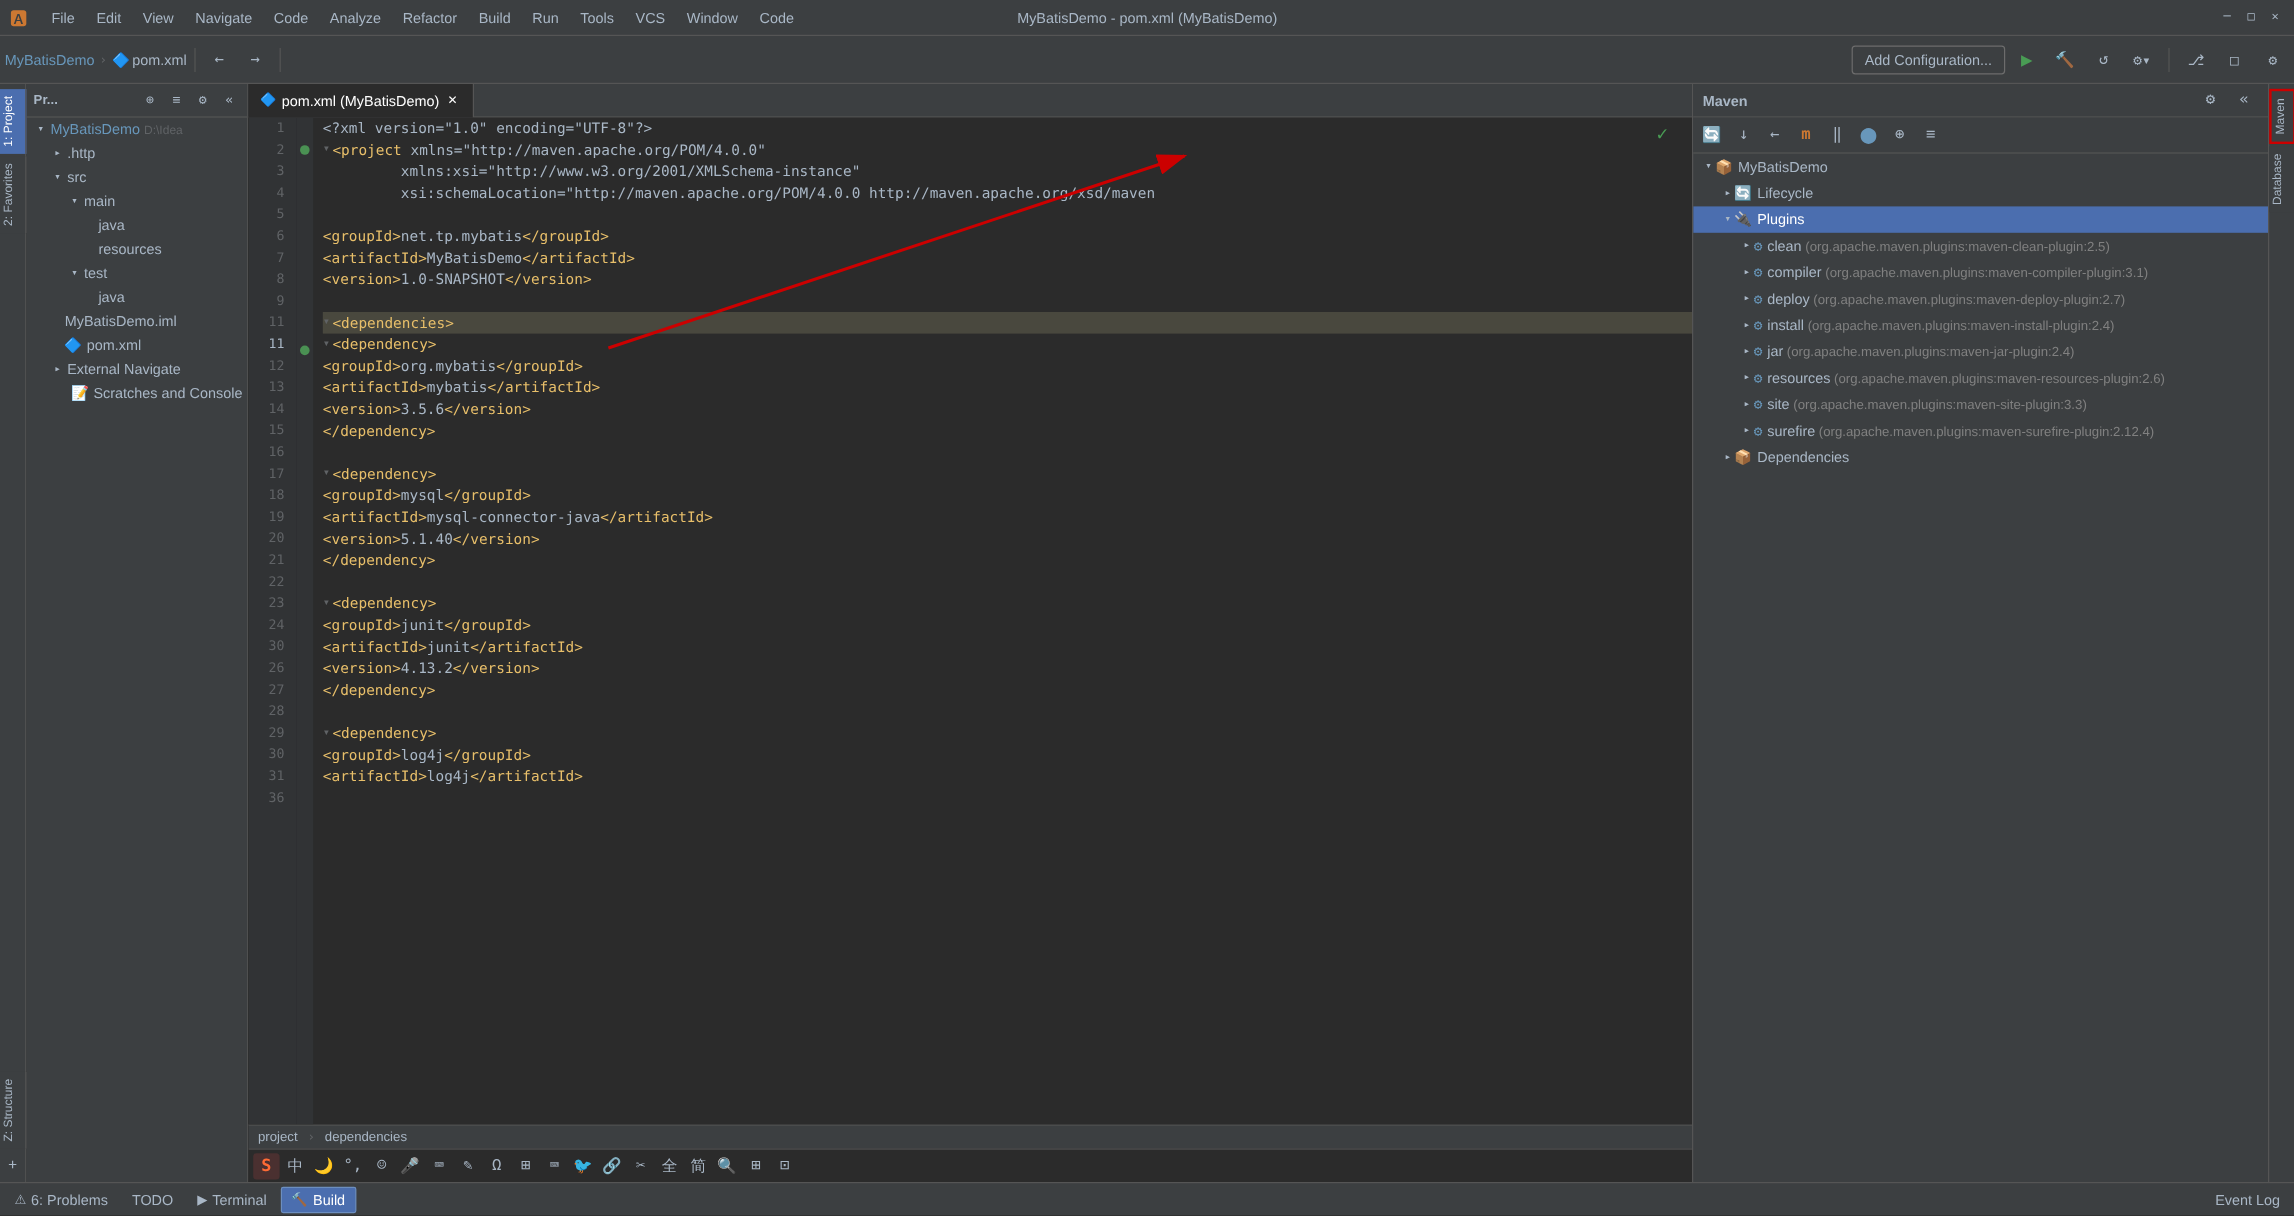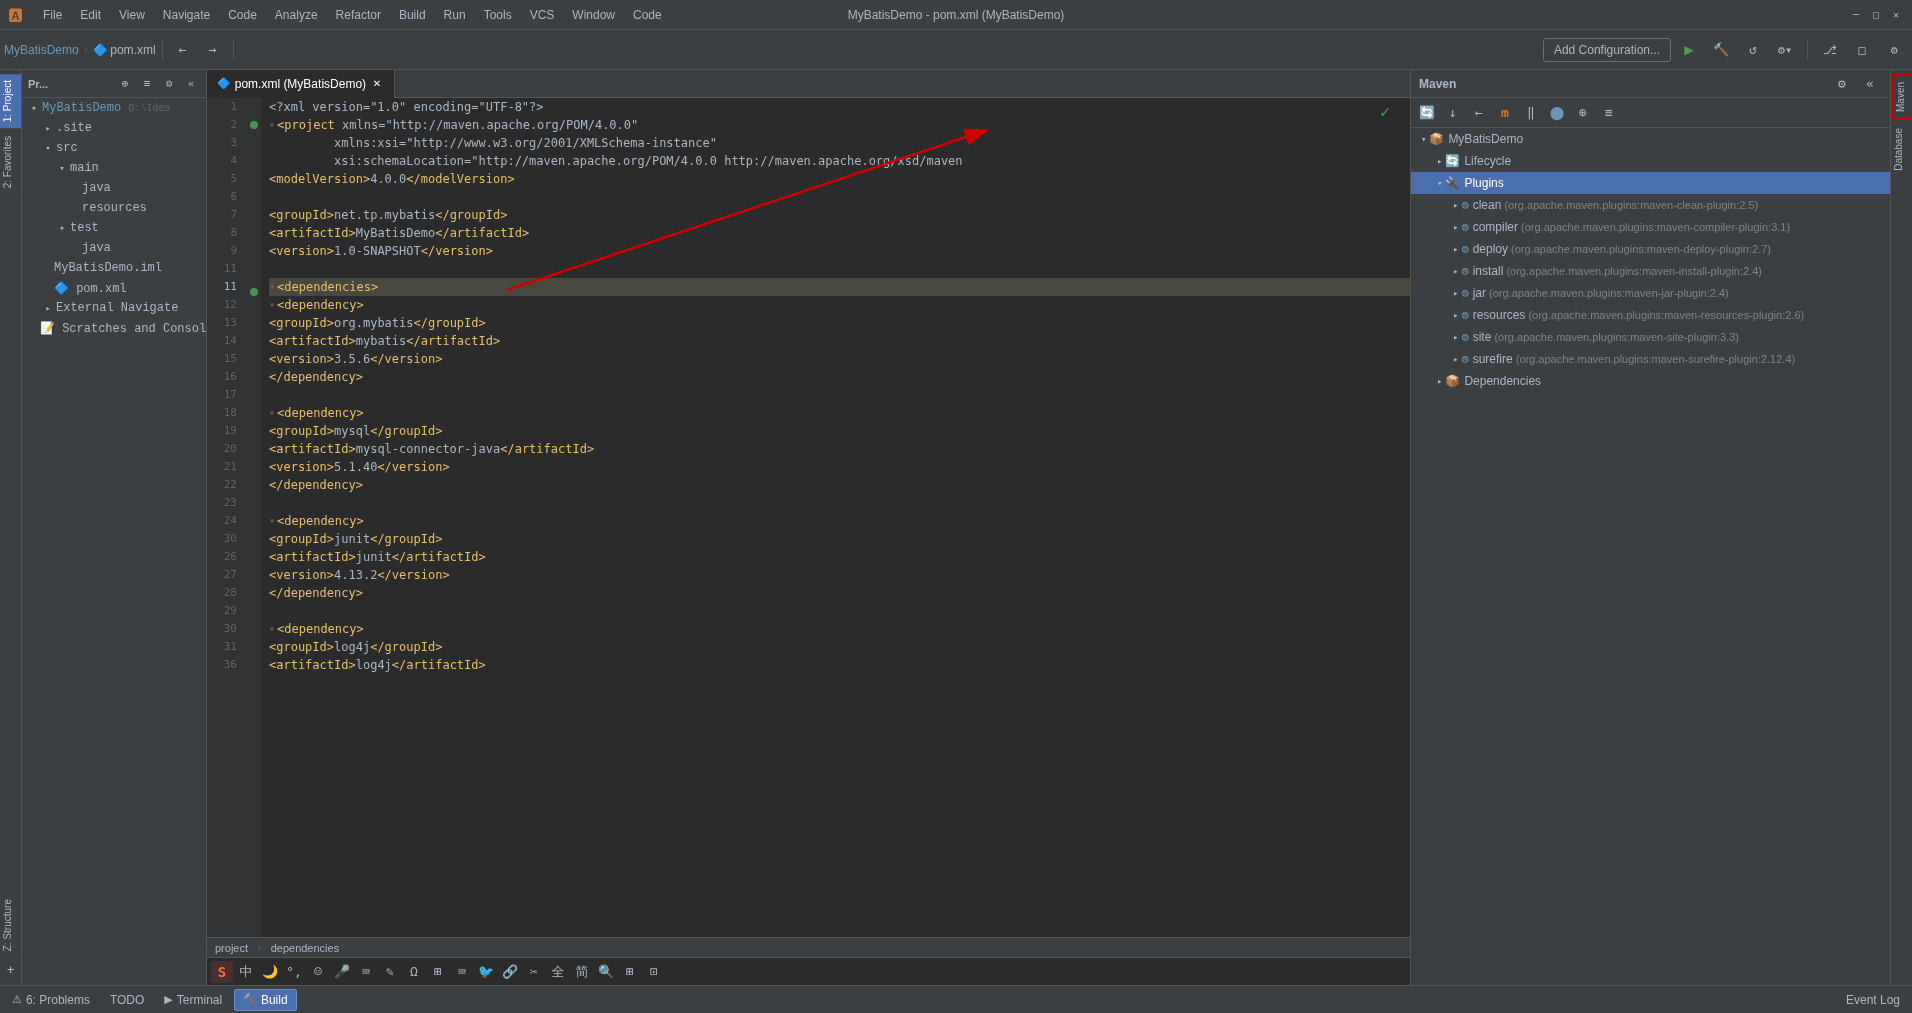--- a/index.html
+++ b/index.html
@@ -24,21 +24,21 @@
     
     .main-layout { display: flex; height: calc(1013px - 30px - 40px - 28px); }
     
     
     .sidebar { width: 185px; background: #3c3f41; border-right: 1px solid #555; display: flex; flex-direction: column; overflow: hidden; }
     .sidebar-header { height: 28px; background: #3c3f41; display: flex; align-items: center; padding: 0 6px; border-bottom: 1px solid #555; gap: 4px; }
     .sidebar-header-btn { width: 18px; height: 18px; display: flex; align-items: center; justify-content: center; cursor: pointer; color: #a9b7c6; font-size: 11px; }
     .sidebar-content { overflow-y: auto; flex: 1; }
     .tree-item { display: flex; align-items: center; padding: 2px 4px; cursor: pointer; min-height: 20px; }
     .tree-arrow { width: 12px; height: 12px; display: inline-flex; align-items: center; justify-content: center; font-size: 10px; color: #a9b7c6; }
-    .tree-label { font-size: 12px; font-family: Liberation Mono, monospace; color: #a9b7c6; white-space: nowrap; }
+    .tree-label { font-size: 12px; font-family: Liberation Sans, sans-serif; color: #a9b7c6; white-space: nowrap; }
     
     
     .editor-area { flex: 1; display: flex; flex-direction: column; background: #2b2b2b; overflow: hidden; }
     .tab-bar { height: 28px; background: #3c3f41; display: flex; align-items: center; border-bottom: 1px solid #555; }
     .tab { display: flex; align-items: center; padding: 0 10px; height: 28px; cursor: pointer; font-size: 12px; font-family: Arial, sans-serif; color: #a9b7c6; border-right: 1px solid #555; gap: 4px; }
     .tab.active { background: #2b2b2b; color: #ffffff; }
     .tab-close { width: 14px; height: 14px; display: flex; align-items: center; justify-content: center; font-size: 10px; cursor: pointer; }
     
     
     .code-editor { flex: 1; overflow: auto; display: flex; background: #2b2b2b; position: relative; }
@@ -159,21 +159,21 @@
     </div>
     <div class="sidebar-content" id="sidebar-tree">
         <div class="tree-item">
           <span style="width: 2px; display: inline-block;"></span>
           <span class="tree-arrow" style="font-size: 9px; margin-right: 2px;">▾</span>
           <span class="tree-label"><span style="color:#6897bb;">MyBatisDemo</span> <span style="color:#606366; font-size:10px;">D:\Idea</span></span>
         </div>
         <div class="tree-item">
           <span style="width: 16px; display: inline-block;"></span>
           <span class="tree-arrow" style="font-size: 9px; margin-right: 2px;">▸</span>
-          <span class="tree-label">.site</span>
+          <span class="tree-label">.http</span>
         </div>
         <div class="tree-item">
           <span style="width: 16px; display: inline-block;"></span>
           <span class="tree-arrow" style="font-size: 9px; margin-right: 2px;">▾</span>
           <span class="tree-label">src</span>
         </div>
         <div class="tree-item">
           <span style="width: 30px; display: inline-block;"></span>
           <span class="tree-arrow" style="font-size: 9px; margin-right: 2px;">▾</span>
           <span class="tree-label">main</span>
@@ -305,21 +305,20 @@
           <div style="height: 18px;"></div>
           <div style="height: 18px;"></div>
           <div style="height: 18px;"></div>
         </div>
 
       <div class="code-content" id="code-content">
           <div class="code-line"><span style="color:#a9b7c6">&lt;?xml version="1.0" encoding="UTF-8"?&gt;</span></div>
           <div class="code-line"><span class="fold-marker">▾</span><span style="color:#e8bf6a">&lt;project</span> xmlns="http://maven.apache.org/POM/4.0.0"</div>
           <div class="code-line">         xmlns:xsi="http://www.w3.org/2001/XMLSchema-instance"</div>
           <div class="code-line">         xsi:schemaLocation="http://maven.apache.org/POM/4.0.0 http://maven.apache.org/xsd/maven</div>
-          <div class="code-line">    <span style="color:#e8bf6a">&lt;modelVersion&gt;</span>4.0.0<span style="color:#e8bf6a">&lt;/modelVersion&gt;</span></div>
           <div class="code-line">&nbsp;</div>
           <div class="code-line">    <span style="color:#e8bf6a">&lt;groupId&gt;</span>net.tp.mybatis<span style="color:#e8bf6a">&lt;/groupId&gt;</span></div>
           <div class="code-line">    <span style="color:#e8bf6a">&lt;artifactId&gt;</span>MyBatisDemo<span style="color:#e8bf6a">&lt;/artifactId&gt;</span></div>
           <div class="code-line">    <span style="color:#e8bf6a">&lt;version&gt;</span>1.0-SNAPSHOT<span style="color:#e8bf6a">&lt;/version&gt;</span></div>
           <div class="code-line">&nbsp;</div>
           <div class="code-line line-11-bg"><span class="fold-marker">▾</span>    <span style="color:#e8bf6a">&lt;dependencies&gt;</span></div>
           <div class="code-line"><span class="fold-marker">▾</span>        <span style="color:#e8bf6a">&lt;dependency&gt;</span></div>
           <div class="code-line">            <span style="color:#e8bf6a">&lt;groupId&gt;</span>org.mybatis<span style="color:#e8bf6a">&lt;/groupId&gt;</span></div>
           <div class="code-line">            <span style="color:#e8bf6a">&lt;artifactId&gt;</span>mybatis<span style="color:#e8bf6a">&lt;/artifactId&gt;</span></div>
           <div class="code-line">            <span style="color:#e8bf6a">&lt;version&gt;</span>3.5.6<span style="color:#e8bf6a">&lt;/version&gt;</span></div>

